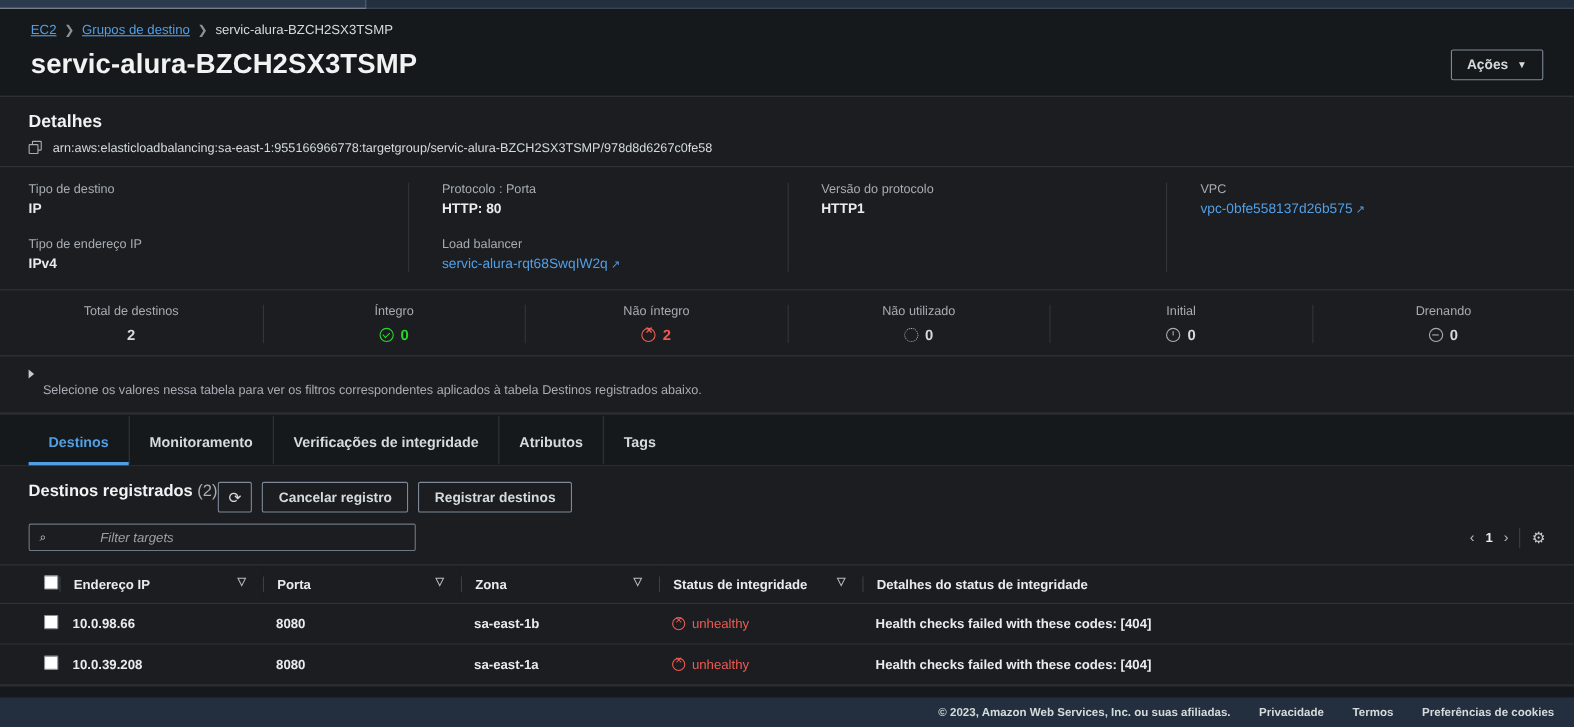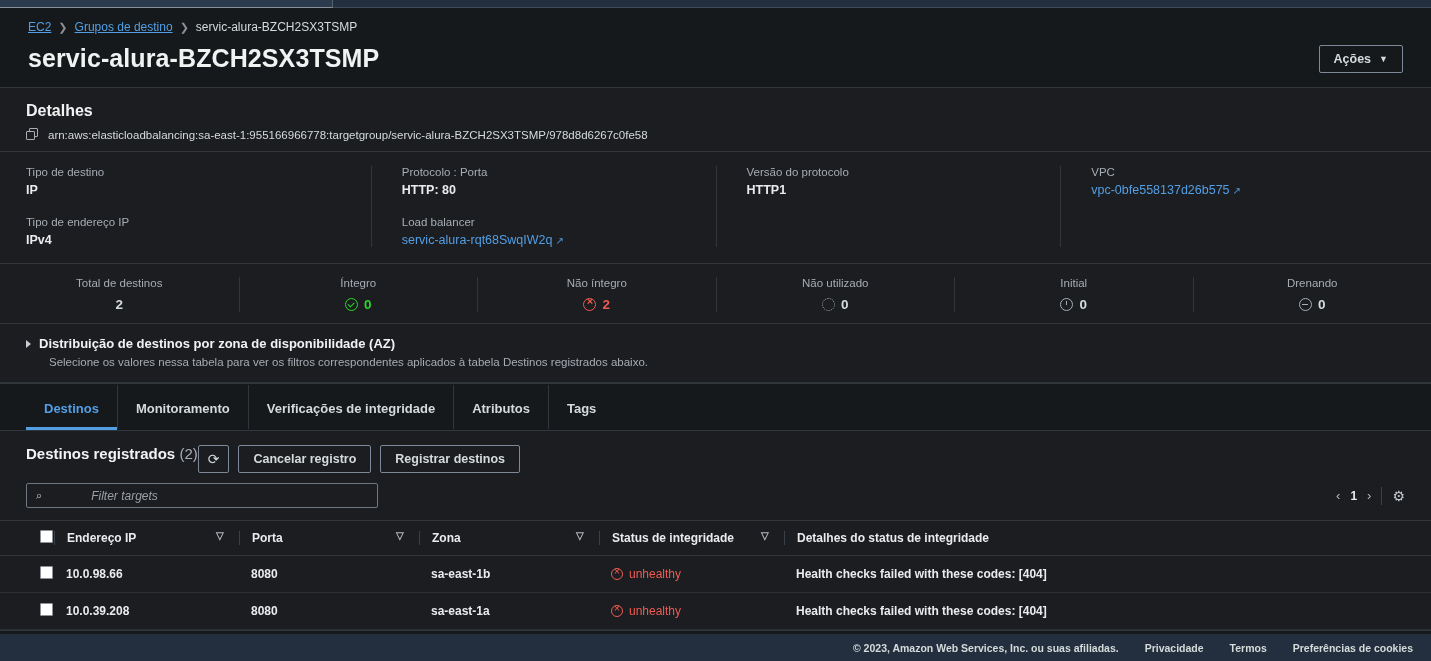--- a/index.html
+++ b/index.html
@@ -124,21 +124,21 @@
   .az {
     padding: 12px 26px 14px 26px;
     border-bottom: 1px solid #31363b;
   }
   .az-head { display: flex; align-items: center; gap: 8px; cursor: pointer; }
   .az-arrow {
     width: 0; height: 0; border-left: 5px solid #c6cad1;
     border-top: 4px solid transparent; border-bottom: 4px solid transparent;
   }
   .az-title { font-size: 13px; font-weight: 700; color: #f1f3f3; }
-  .az-sub { font-size: 11.5px; color: #a7adb4; margin-top: 5px; margin-left: 23px; }
+  .az-sub { font-size: 11.5px; color: #a7adb4; margin-top: 5px; margin-left: 13px; }
 
   
   .tabs {
     display: flex; align-items: stretch;
     padding: 1px 26px; border-bottom: 1px solid #31363b;
     background: #16191c;
   }
   .tab {
     font-size: 13px; font-weight: 700; color: #d5dbdb;
     padding: 16px 18px 13px 18px; cursor: pointer;
@@ -351,21 +351,20 @@
         <div class="s-value gray">
           <span class="s-icon minus"></span>
           <span>0</span>
         </div>
       </div>
     </div>
 
     <div class="az">
       <div class="az-head">
         <span class="az-arrow"></span>
-        <span class="az-title">Distribuição de destinos por zona de disponibilidade (AZ)</span>
       </div>
       <div class="az-sub">Selecione os valores nessa tabela para ver os filtros correspondentes aplicados à tabela Destinos registrados abaixo.</div>
     </div>
   </div>
 
   <div class="tabs">
     <div class="tab active">Destinos</div>
     <div class="tab">Monitoramento</div>
     <div class="tab">Verificações de integridade</div>
     <div class="tab">Atributos</div>

